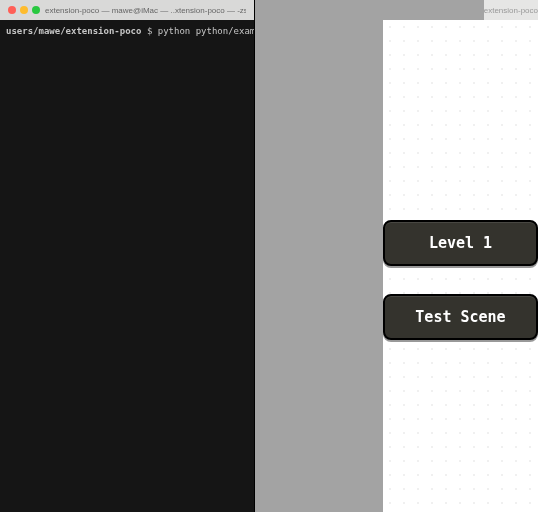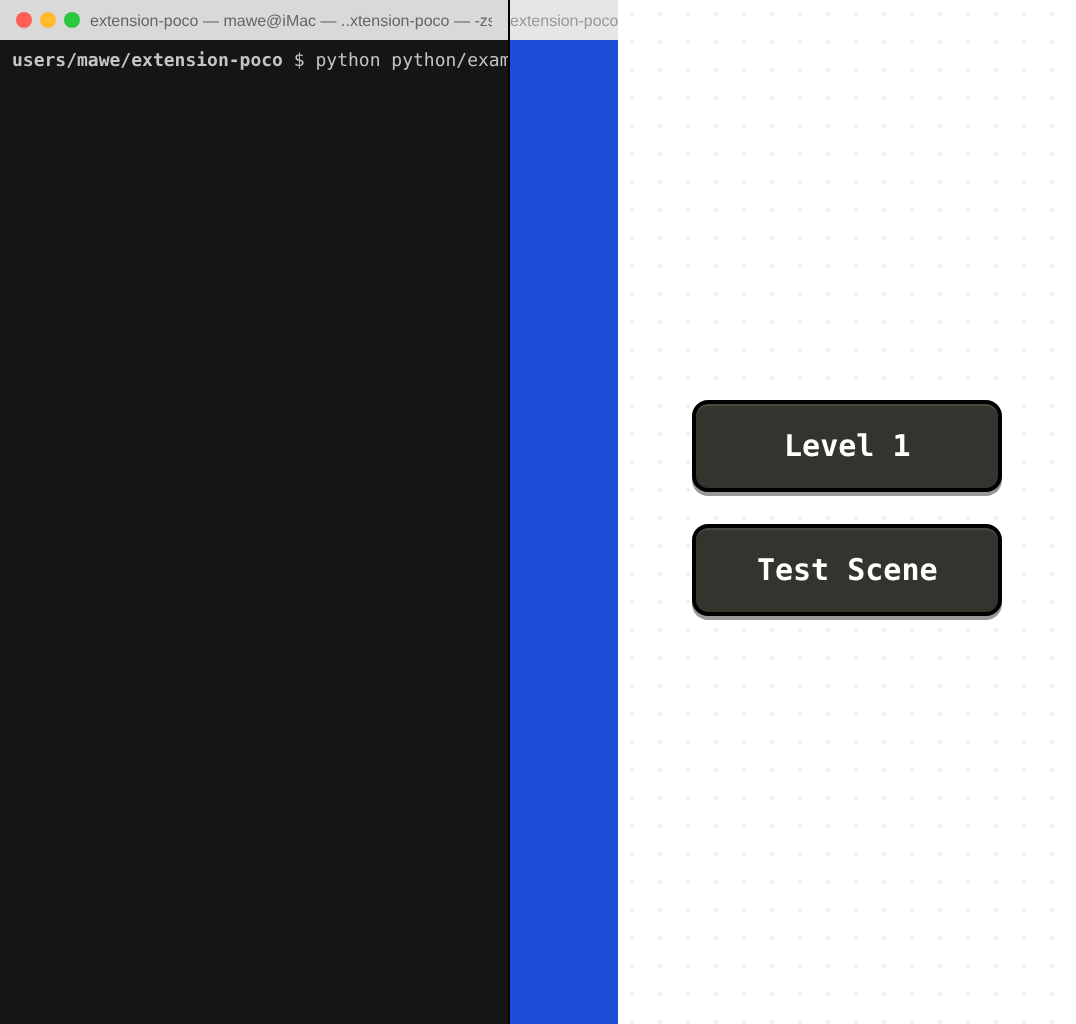--- a/index.html
+++ b/index.html
@@ -63,44 +63,45 @@
       background: #c5c5c5;
       vertical-align: -2px;
       margin-left: 1px;
     }
 
     
     .game-window {
       flex: 1;
       height: 100%;
       display: flex;
-      flex-direction: row;
-      background: #1d4ed8;
+      flex-direction: column;
+      background: #a3a3a3;
       border-left: 1px solid #000;
+      align-items: flex-end;
     }
     .game-titlebar {
       height: 20px;
       background: #e6e6e5;
       display: flex;
       align-items: center;
       justify-content: center;
       font-size: 8px;
       color: #999;
     }
     .game-body {
       flex: 1;
       position: relative;
       background-color: #ffffff;
       background-image: radial-gradient(circle, rgba(0,0,0,0.06) 1px, transparent 1px);
       background-size: 14px 14px;
       display: flex;
       flex-direction: column;
       align-items: center;
       padding-top: 200px;
-      gap: 16px;
+      gap: 28px;
     }
     .game-button {
       width: 155px;
       height: 46px;
       border-radius: 8px;
       background: #34332d;
       border: 2px solid #000;
       box-shadow: 0 2px 0 rgba(0,0,0,0.4), inset 0 1px 0 rgba(255,255,255,0.1);
       color: #fff;
       font-family: "Menlo", "Consolas", monospace;

